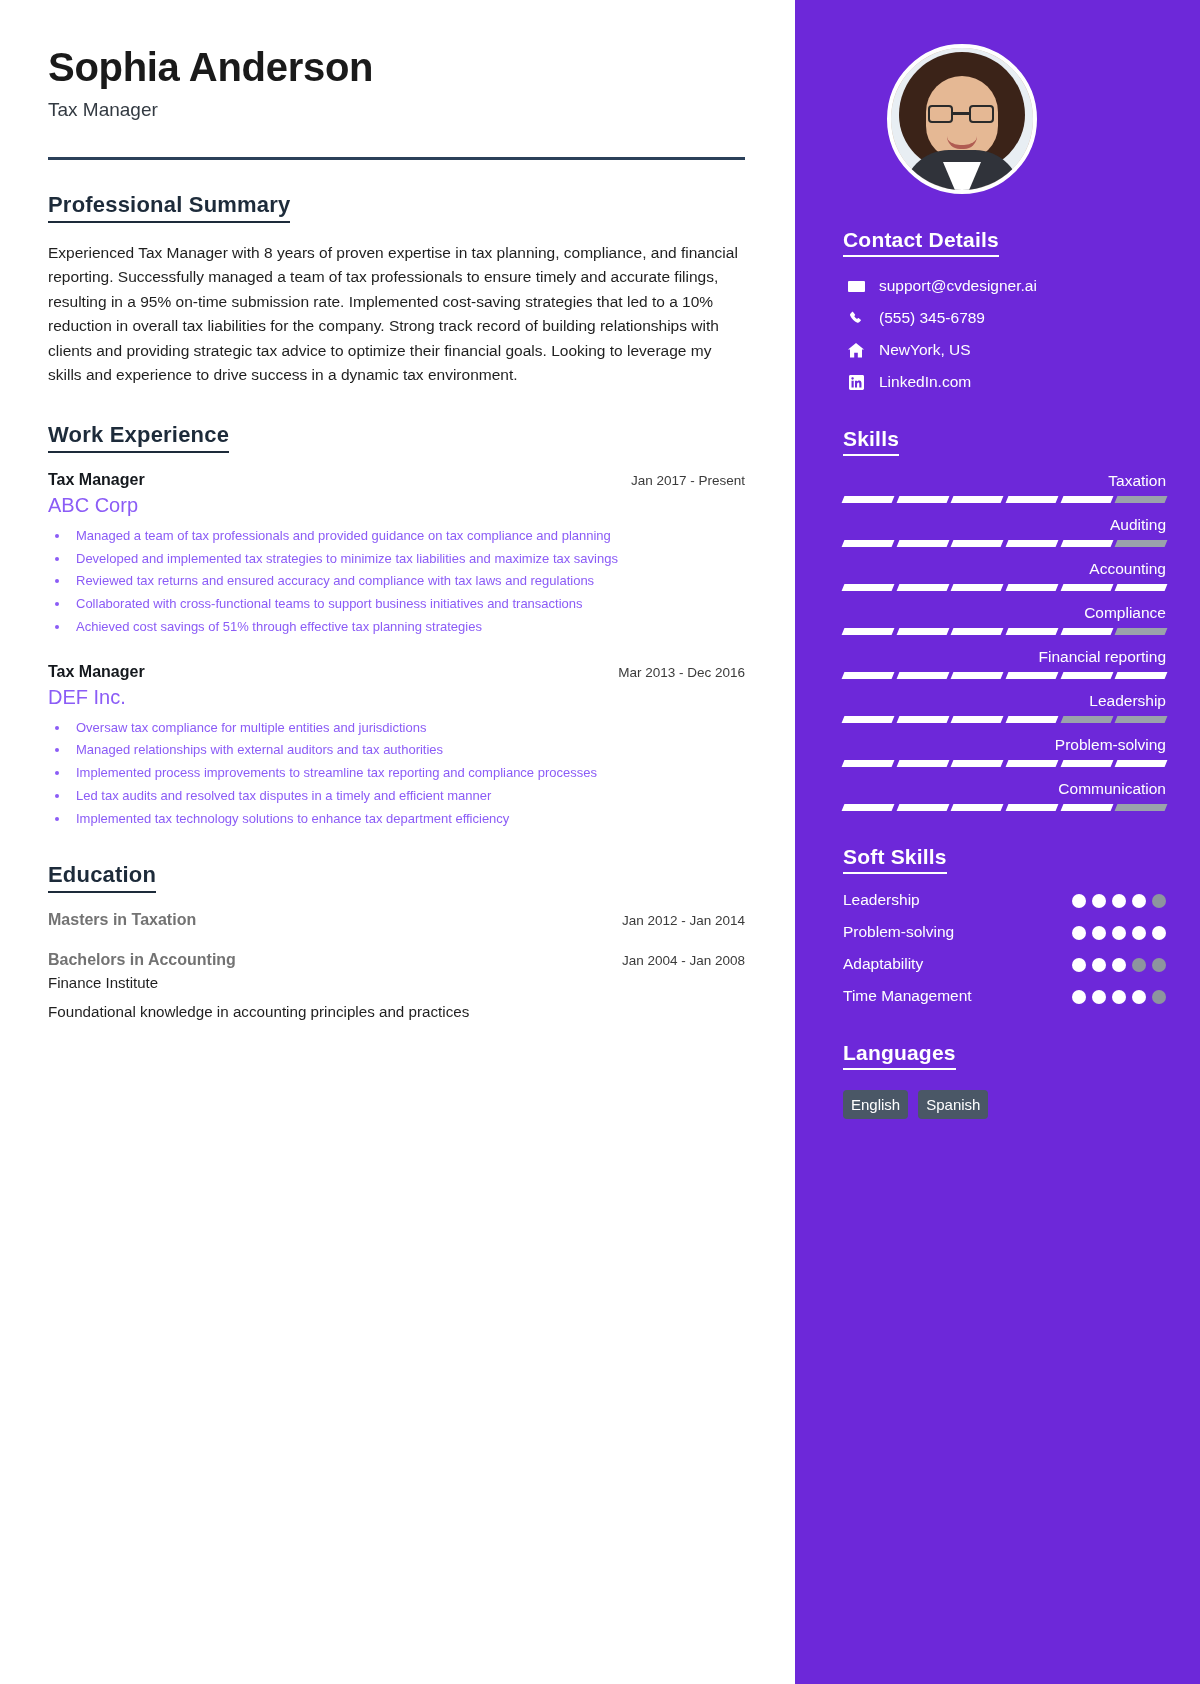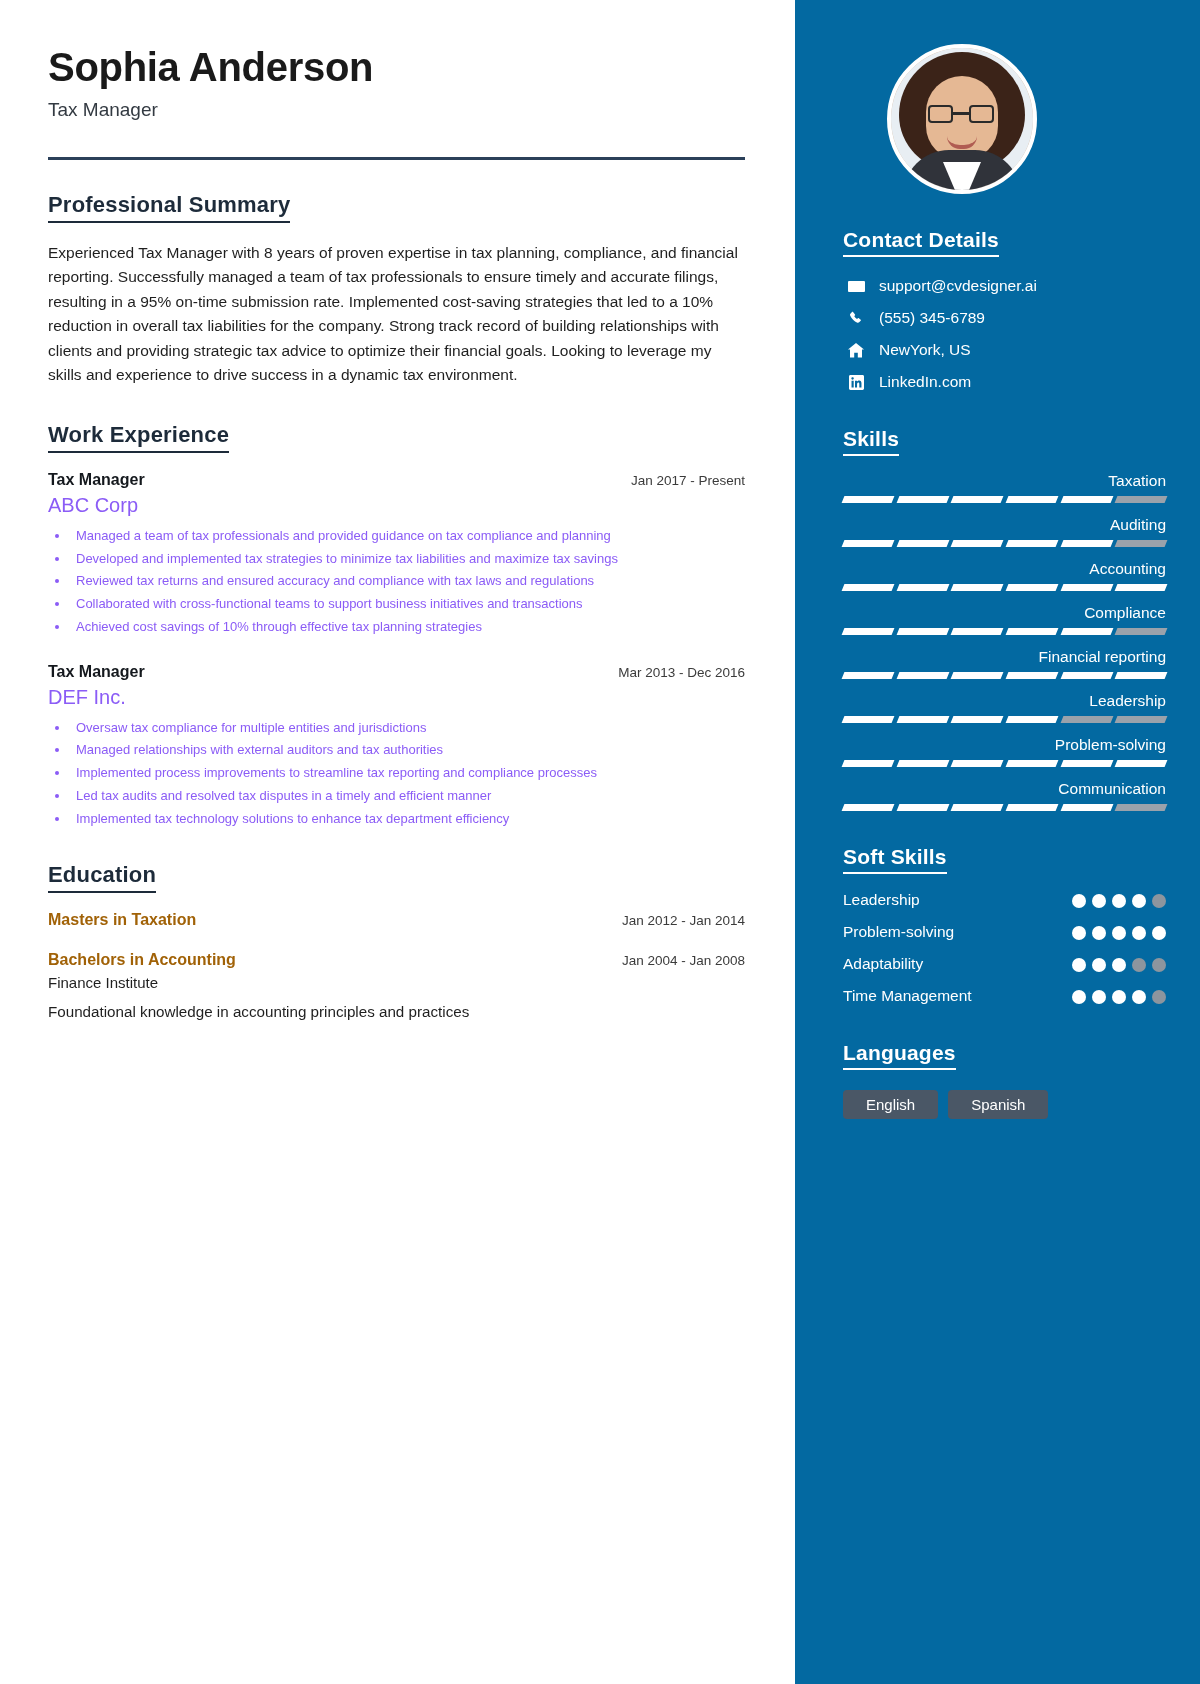--- a/index.html
+++ b/index.html
@@ -90,30 +90,30 @@
   }
   .edu { margin-bottom: 22px; }
   .edu-head {
     display: flex;
     justify-content: space-between;
     align-items: baseline;
   }
   .edu-degree {
     font-size: 16px;
     font-weight: bold;
-    color: #a16207;
+    color: #737373;
   }
   .edu-date { font-size: 13.5px; color: #3b3b3b; }
   .edu-school { font-size: 15px; color: #1f1f1f; margin-top: 5px; }
   .edu-desc { font-size: 15.2px; color: #1f1f1f; margin-top: 12px; }
 
   
   .right {
     width: 405px;
-    background: #0369a1;
+    background: #6d28d9;
     color: #ffffff;
     padding: 0 34px 0 48px;
     position: relative;
   }
   .avatar-wrap {
     display: flex;
     justify-content: flex-start;
     padding-top: 44px;
     padding-left: 44px;
   }
@@ -210,21 +210,21 @@
   .soft-name { font-size: 15.5px; max-width: 170px; line-height: 1.35; }
   .dots { display: flex; gap: 6px; padding-top: 4px; }
   .dot { width: 14px; height: 14px; border-radius: 50%; background: #8d959e; }
   .dot.on { background: #ffffff; }
 
   .lang-block { margin-top: 34px; }
   .lang-tags { display: flex; gap: 10px; flex-wrap: wrap; margin-top: 4px; }
   .lang-tag {
     background: #4a5766;
     border-radius: 4px;
-    padding: 6px 23px;
+    padding: 6px 8px;
     font-size: 15px;
   }
 </style>
 </head>
 <body>
 
 <div class="page">
 
   <div class="left">
 
@@ -247,21 +247,21 @@
         <div class="job-head">
           <span class="job-title">Tax Manager</span>
           <span class="job-date">Jan 2017 - Present</span>
         </div>
         <div class="job-company">ABC Corp</div>
         <ul class="bullets">
           <li>Managed a team of tax professionals and provided guidance on tax compliance and planning</li>
           <li>Developed and implemented tax strategies to minimize tax liabilities and maximize tax savings</li>
           <li>Reviewed tax returns and ensured accuracy and compliance with tax laws and regulations</li>
           <li>Collaborated with cross-functional teams to support business initiatives and transactions</li>
-          <li>Achieved cost savings of 10% through effective tax planning strategies</li>
+          <li>Achieved cost savings of 51% through effective tax planning strategies</li>
         </ul>
       </div>
 
       <div class="job">
         <div class="job-head">
           <span class="job-title">Tax Manager</span>
           <span class="job-date">Mar 2013 - Dec 2016</span>
         </div>
         <div class="job-company">DEF Inc.</div>
         <ul class="bullets">

